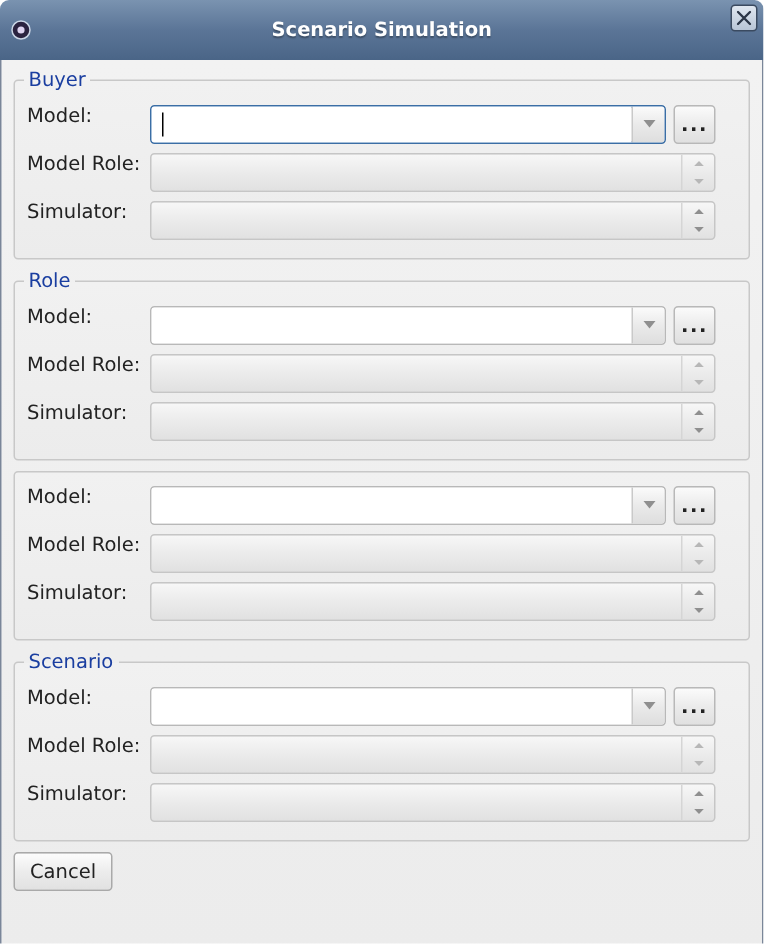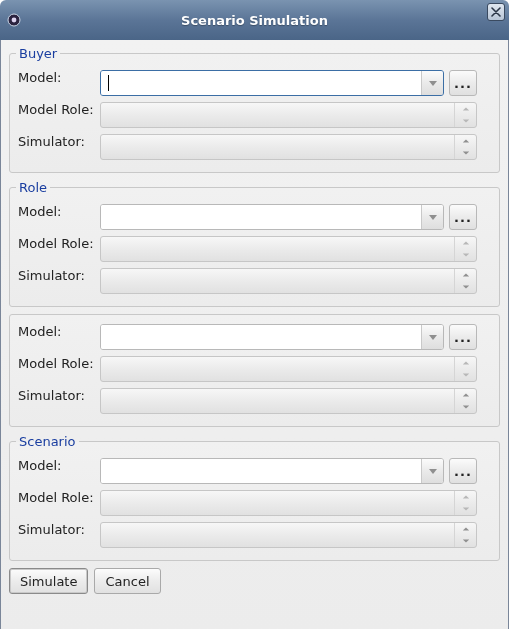--- a/index.html
+++ b/index.html
@@ -414,20 +414,17 @@
                   <polygon points="1,1 9,1 5,5" fill="#8f8f8f"></polygon>
                 </svg>
               </div>
             </div>
           </div>
         </div>
       </fieldset>
     </div>
 
   <div class="button-row">
-    <div class="push-btn default">
-        <span>Simulate</span>
-      </div>
     <div class="push-btn">
         <span>Cancel</span>
       </div>
   </div>
 </div>
 
 </body></html>

